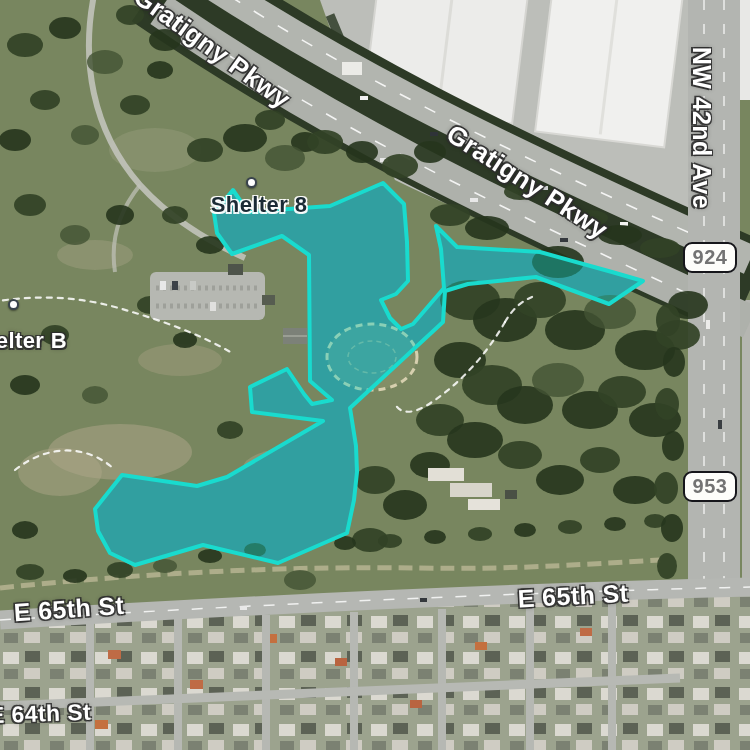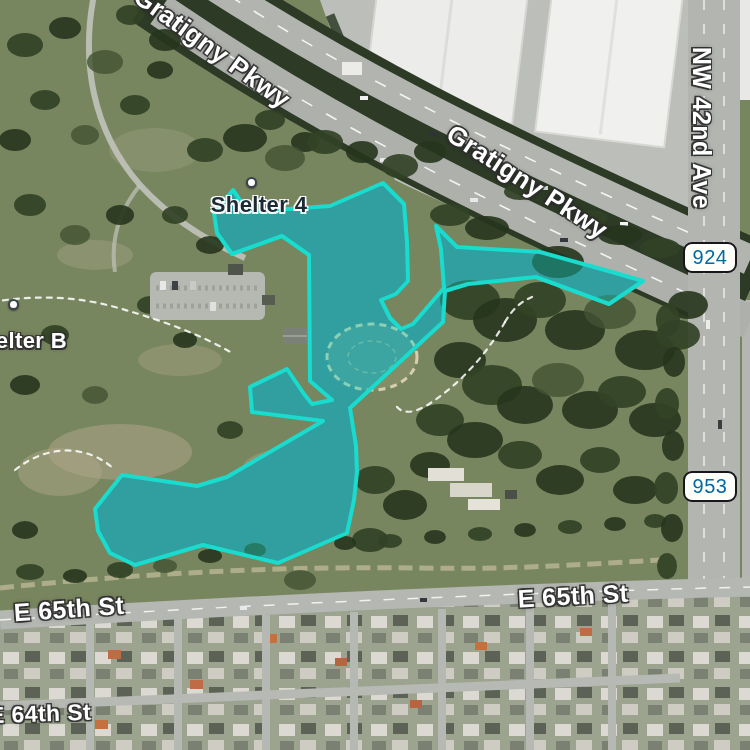--- a/index.html
+++ b/index.html
@@ -20,21 +20,21 @@
   }
   .lbl.dark{
     color:#1b2b35;
     text-shadow:-1.5px -1.5px 0 rgba(255,255,255,.92),1.5px -1.5px 0 rgba(255,255,255,.92),
                 -1.5px 1.5px 0 rgba(255,255,255,.92),1.5px 1.5px 0 rgba(255,255,255,.92);
   }
   .badge{
     position:absolute;width:54px;height:31px;box-sizing:border-box;
     background:#fdfdfa;border:2.5px solid #16161b;border-radius:9px;
     display:flex;align-items:center;justify-content:center;
-    font-weight:400;font-size:20px;color:#0369a1;letter-spacing:.5px;
+    font-weight:700;font-size:20px;color:#737373;letter-spacing:.5px;
   }
   .poi-dot{
     position:absolute;width:11px;height:11px;border-radius:50%;
     background:#fff;border:2px solid #39434d;box-sizing:border-box;
     box-shadow:0 1px 2px rgba(0,0,0,.45);
   }
   .t1{fill:#324226;opacity:.92}
   .t2{fill:#26351d;opacity:.9}
   .t3{fill:#42533390;fill:#425233;opacity:.8}
 </style>
@@ -273,21 +273,21 @@
 <div class="lbl" style="left:527px;top:182px;font-size:26px;transform:translate(-50%,-50%) rotate(33deg);">Gratigny Pkwy</div>
 
 <div class="lbl" style="left:701px;top:128px;font-size:25px;transform:translate(-50%,-50%) rotate(90deg);">NW 42nd Ave</div>
 
 <div class="lbl" style="left:69px;top:609px;font-size:25px;transform:translate(-50%,-50%) rotate(-4deg);">E 65th St</div>
 
 <div class="lbl" style="left:573px;top:596px;font-size:25px;transform:translate(-50%,-50%) rotate(-3deg);">E 65th St</div>
 
 <div class="lbl" style="left:40px;top:714px;font-size:23px;transform:translate(-50%,-50%) rotate(-2deg);">E 64th St</div>
 
-<div class="lbl dark" style="left:259px;top:205px;font-size:22px;">Shelter 4</div>
+<div class="lbl dark" style="left:259px;top:205px;font-size:22px;">Shelter 8</div>
 
 <div class="lbl" style="left:17px;top:341px;font-size:22px;">Shelter B</div>
 
 <div class="badge" style="left:683px;top:242px;">
   <span>924</span>
 </div>
 
 <div class="badge" style="left:683px;top:471px;">
   <span>953</span>
 </div>

